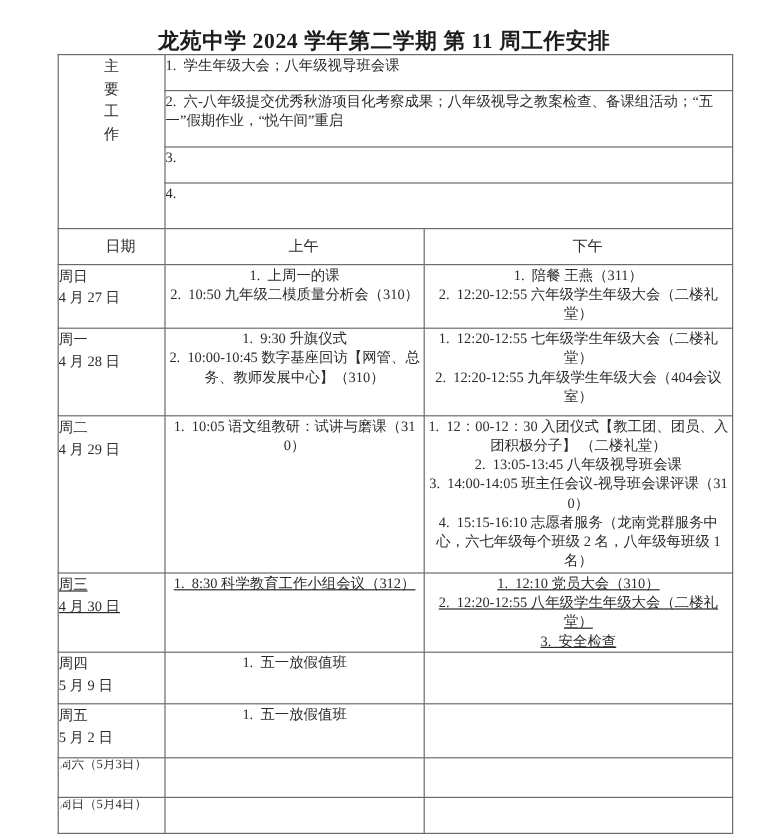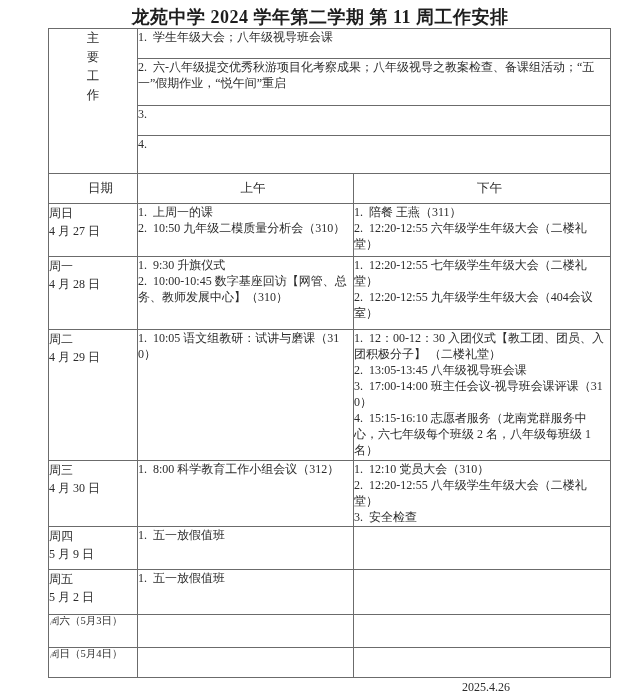--- a/index.html
+++ b/index.html
@@ -14,20 +14,21 @@
   .title{
     width:640px;
     text-align:center;
     font-size:18px;
     font-weight:bold;
     color:#1d1d1d;
     padding-top:5px;
     letter-spacing:0.5px;
     height:28px;
     box-sizing:border-box;
+    margin-top:17px;
   }
   table.sched{
     border-collapse:collapse;
     table-layout:fixed;
     width:562px;
     margin-left:48px;
     border:1.5px solid #5e5e5e;
   }
   table.sched td{
     border:1px solid #6b6b6b;
@@ -35,26 +36,27 @@
     box-sizing:border-box;
     overflow:hidden;
     padding:0;
   }
   col.c1{width:89px;}
   col.c2{width:216px;}
   col.c3{width:257px;}
 
   tr.r30{height:30px;} tr.r47{height:47px;} tr.r38{height:38px;}
   tr.r53{height:53px;} tr.r73{height:73px;} tr.r131{height:131px;}
-  tr.r66{height:66px;} tr.r43{height:43px;margin-top:32px;} tr.r45{height:45px;}
+  tr.r66{height:66px;text-decoration:underline;} tr.r43{height:43px;margin-top:32px;} tr.r45{height:45px;}
   tr.r33{height:33px;} tr.r30b{height:30px;}
 
   td.content{
     padding:3px 6px 0 7px;
     font-size:12px;
+    text-align:center;
   }
   .item{
     line-height:16px;
     white-space:pre-wrap;
     word-break:break-all;
   }
   td.content-top{
     padding:6px 6px 2px 9px;
     font-size:12px;
     margin-left:35px;
@@ -173,32 +175,32 @@
         <td class="date-cell">
           <div>周二</div>
           <div>4 月 29 日</div>
         </td>
         <td class="content">
           <div class="item">1.  10:05 语文组教研：试讲与磨课（310）</div>
         </td>
         <td class="content">
           <div class="item">1.  12：00-12：30 入团仪式【教工团、团员、入团积极分子】 （二楼礼堂）</div>
           <div class="item">2.  13:05-13:45 八年级视导班会课</div>
-          <div class="item">3.  17:00-14:00 班主任会议-视导班会课评课（310）</div>
+          <div class="item">3.  14:00-14:05 班主任会议-视导班会课评课（310）</div>
           <div class="item">4.  15:15-16:10 志愿者服务（龙南党群服务中心，六七年级每个班级 2 名，八年级每班级 1 名）</div>
         </td>
       </tr>
 
       <tr class="r66">
         <td class="date-cell">
           <div>周三</div>
           <div>4 月 30 日</div>
         </td>
         <td class="content">
-          <div class="item">1.  8:00 科学教育工作小组会议（312）</div>
+          <div class="item">1.  8:30 科学教育工作小组会议（312）</div>
         </td>
         <td class="content">
           <div class="item">1.  12:10 党员大会（310）</div>
           <div class="item">2.  12:20-12:55 八年级学生年级大会（二楼礼堂）</div>
           <div class="item">3.  安全检查</div>
         </td>
       </tr>
 
       <tr class="r43">
         <td class="date-cell">

